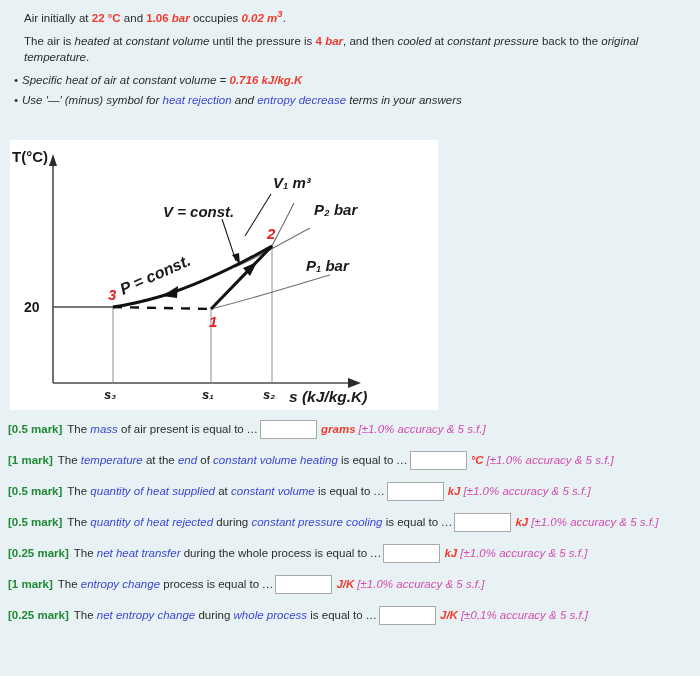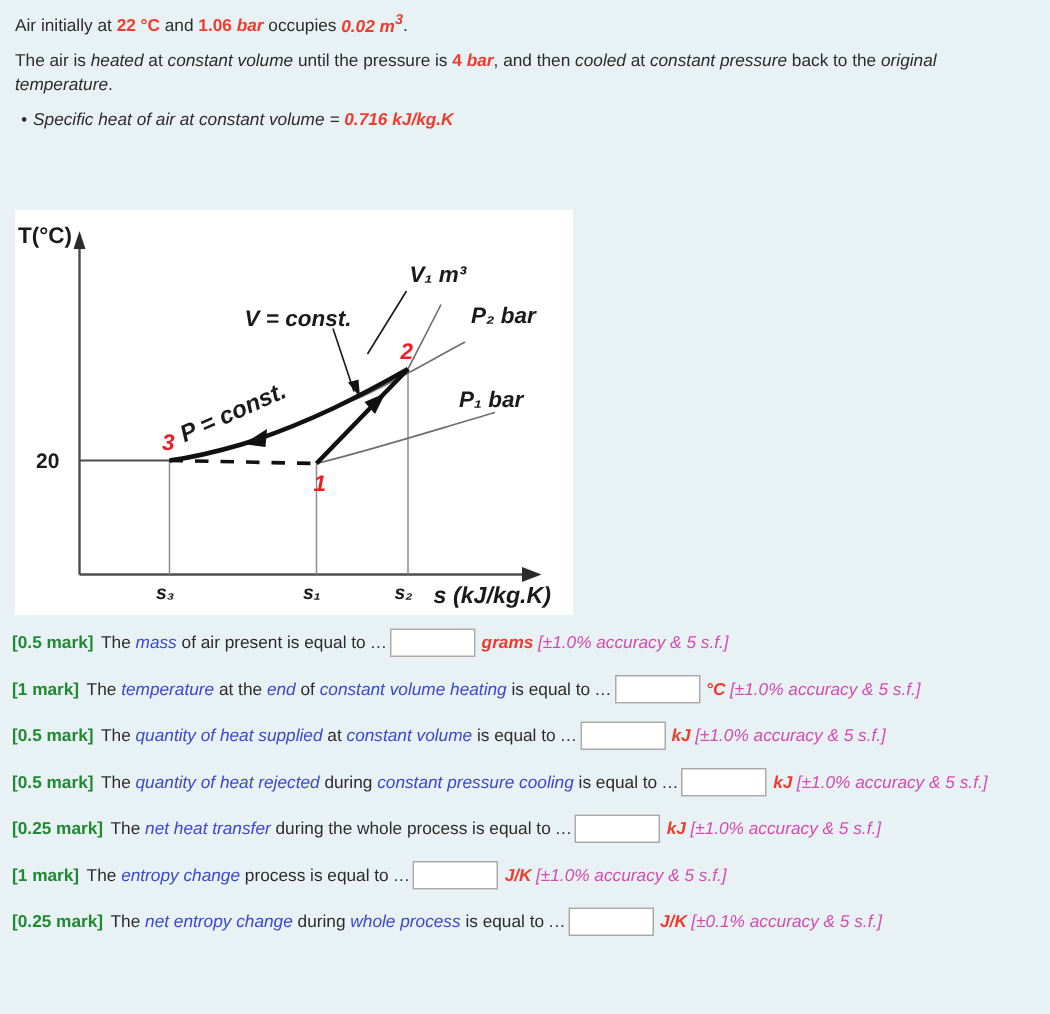--- a/index.html
+++ b/index.html
@@ -14,21 +14,21 @@
     font-size: 11.5px;
     color: #2b2b2b;
     overflow: hidden;
     position: relative;
   }
   .stmt {
     padding: 0 8px;
     line-height: 1.35;
   }
   .stmt-line {
-    margin: 0 0 8px 2px;
+    margin: 0 0 8px 16px;
   }
   #statement-line-1 { padding-top: 8px; }
   .em { font-style: italic; }
   .red { color: #f03a2e; font-weight: bold; }
   .red-i { color: #f03a2e; font-weight: bold; font-style: italic; }
   .blue-i { color: #3b47d4; font-style: italic; }
   .green-b { color: #1f8a33; font-weight: bold; }
   .note-head {
     text-decoration: underline;
     font-style: italic;
@@ -40,21 +40,21 @@
     padding-left: 6px;
     font-style: italic;
   }
   .note-item .bullet { margin-right: 4px; }
 
   
   #diagram-panel {
     position: absolute;
     left: 10px;
     top: 140px;
-    width: 372px;
+    width: 428px;
     height: 270px;
     background: #ffffff;
   }
   #diagram-panel svg { display: block; }
 
   
   #questions {
     position: absolute;
     left: 0;
     top: 414px;
@@ -106,20 +106,23 @@
   <p class="stmt-line">
     <span>The air is </span><span class="em">heated</span><span> at </span><span class="em">constant volume</span><span> until the pressure is </span><span class="red">4 </span><span class="red-i">bar</span><span>, and then </span><span class="em">cooled</span><span> at </span><span class="em">constant pressure</span><span> back to the </span><span class="em">original temperature</span><span>.</span>
   </p>
 
 
 
   <p class="note-item">
     <span class="bullet">•</span><span>Specific heat</span><span> of air at </span><span>constant volume</span><span> = </span><span class="red">0.716 kJ/kg.K</span>
   </p>
 
+  <p class="note-item">
+    <span class="bullet">•</span><span>Use</span><span> '—' (minus) symbol for </span><span class="blue-i">heat rejection</span><span> and </span><span class="blue-i">entropy decrease</span><span> terms in your answers</span>
+  </p>
 </div>
 
 <div id="diagram-panel">
   <svg width="386" height="270" viewBox="0 0 386 270">
     <defs>
       <marker id="arrHead" markerWidth="7" markerHeight="7" refX="5.5" refY="3" orient="auto">
         <path d="M0,0 L6,3 L0,6 z" fill="#1a1a1a"></path>
       </marker>
       <marker id="arrHeadThick" markerWidth="6" markerHeight="6" refX="4.5" refY="2.6" orient="auto">
         <path d="M0,0 L5.2,2.6 L0,5.2 z" fill="#111111"></path>

